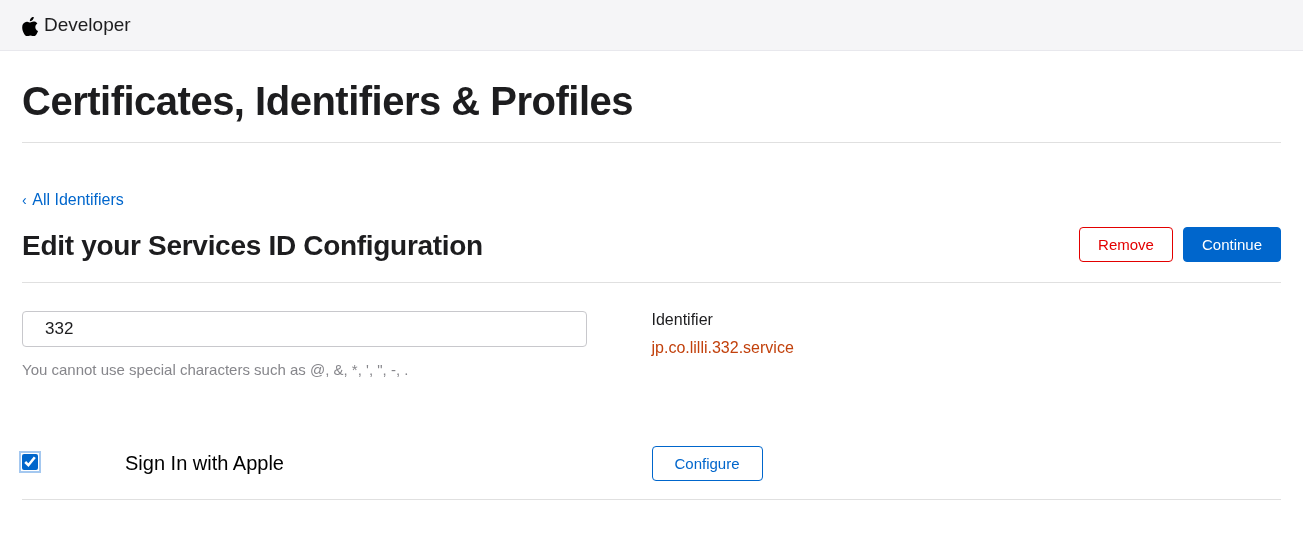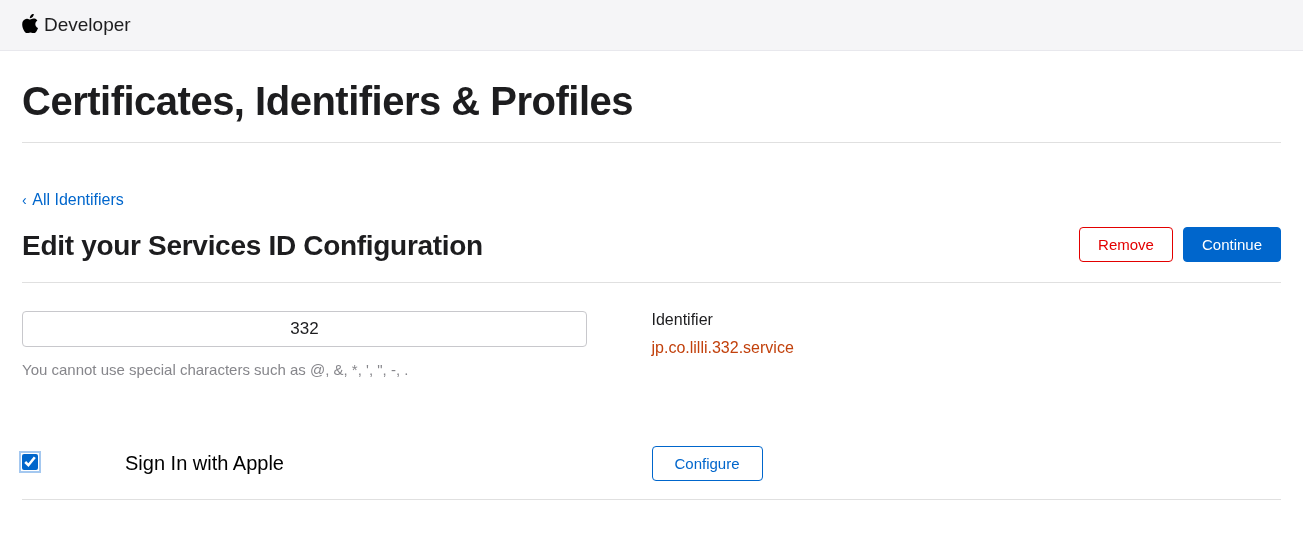--- a/index.html
+++ b/index.html
@@ -14,21 +14,21 @@
     }
     .header-bar {
       background: #f5f5f7;
       border-bottom: 1px solid #e8e8ed;
       padding: 14px 22px;
       display: flex;
       align-items: center;
     }
     .header-brand {
       display: flex;
-      align-items: flex-start;
+      align-items: flex-end;
       gap: 6px;
       font-size: 19px;
       font-weight: 400;
       color: #1d1d1f;
     }
     .apple-logo {
       width: 16px;
       height: 19px;
       fill: #000;
     }
@@ -106,26 +106,25 @@
       font-size: 16px;
       font-weight: 500;
       color: #1d1d1f;
       margin-bottom: 10px;
       display: block;
     }
     .text-input {
       width: 92%;
       max-width: 565px;
       font-size: 17px;
-      padding: 7px 12px;
+      padding: 7px 22px;
       border: 1px solid #c8c8cc;
       border-radius: 4px;
       font-family: inherit;
       color: #1d1d1f;
-      text-align: center;
     }
     .field-help {
       font-size: 15px;
       color: #86868b;
       margin-top: 14px;
     }
     .identifier-value {
       font-size: 16px;
       color: #c2410c;
       margin-top: 6px;

